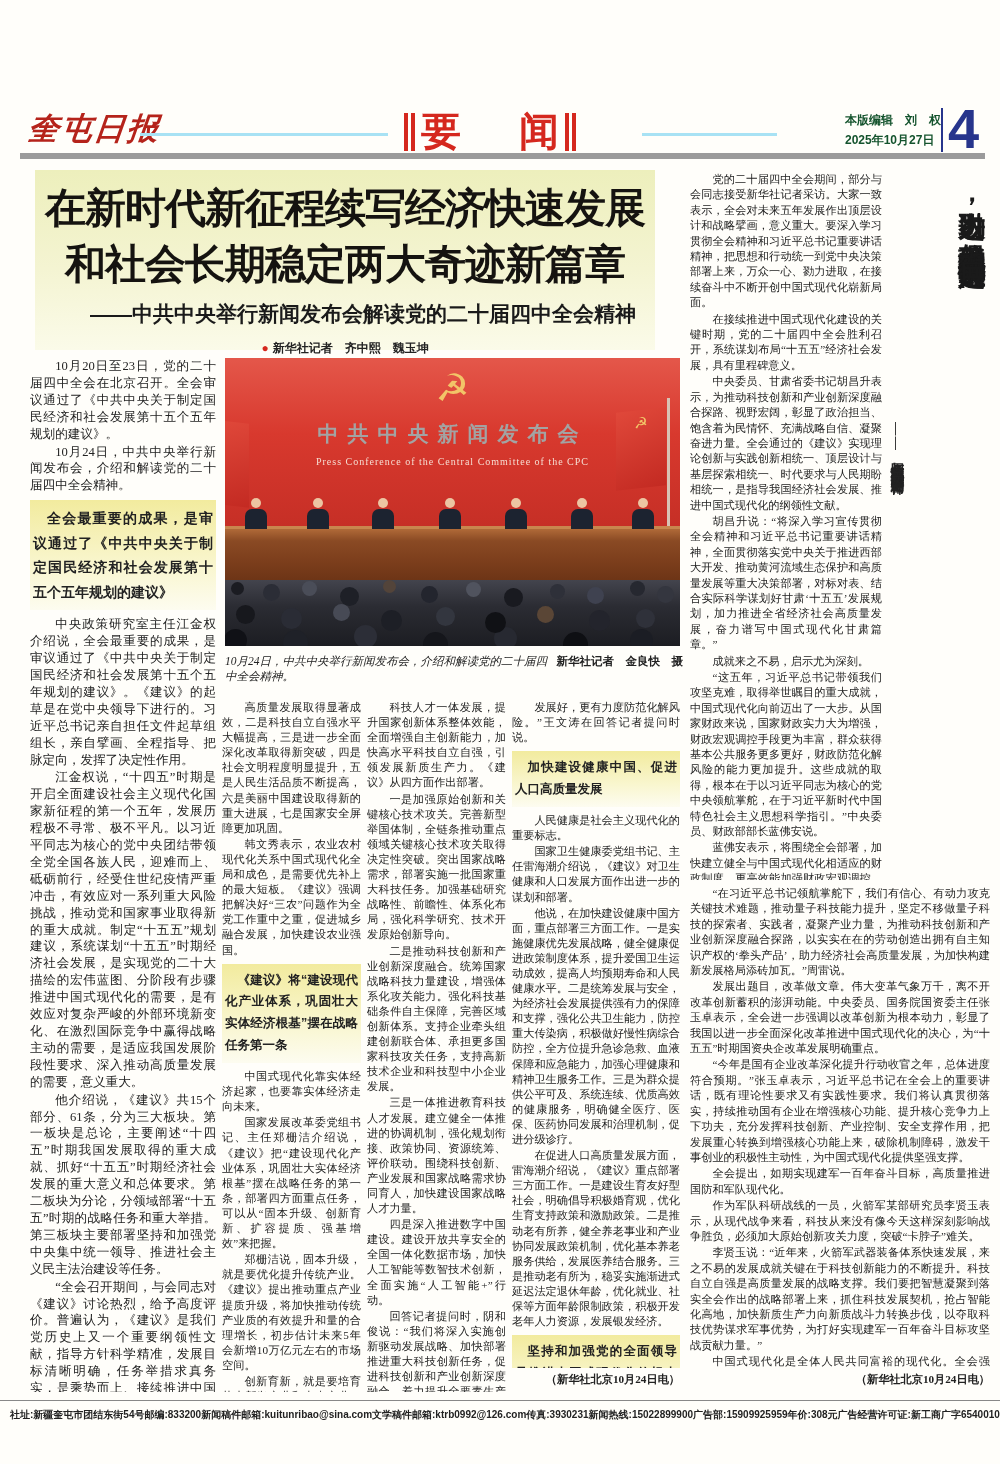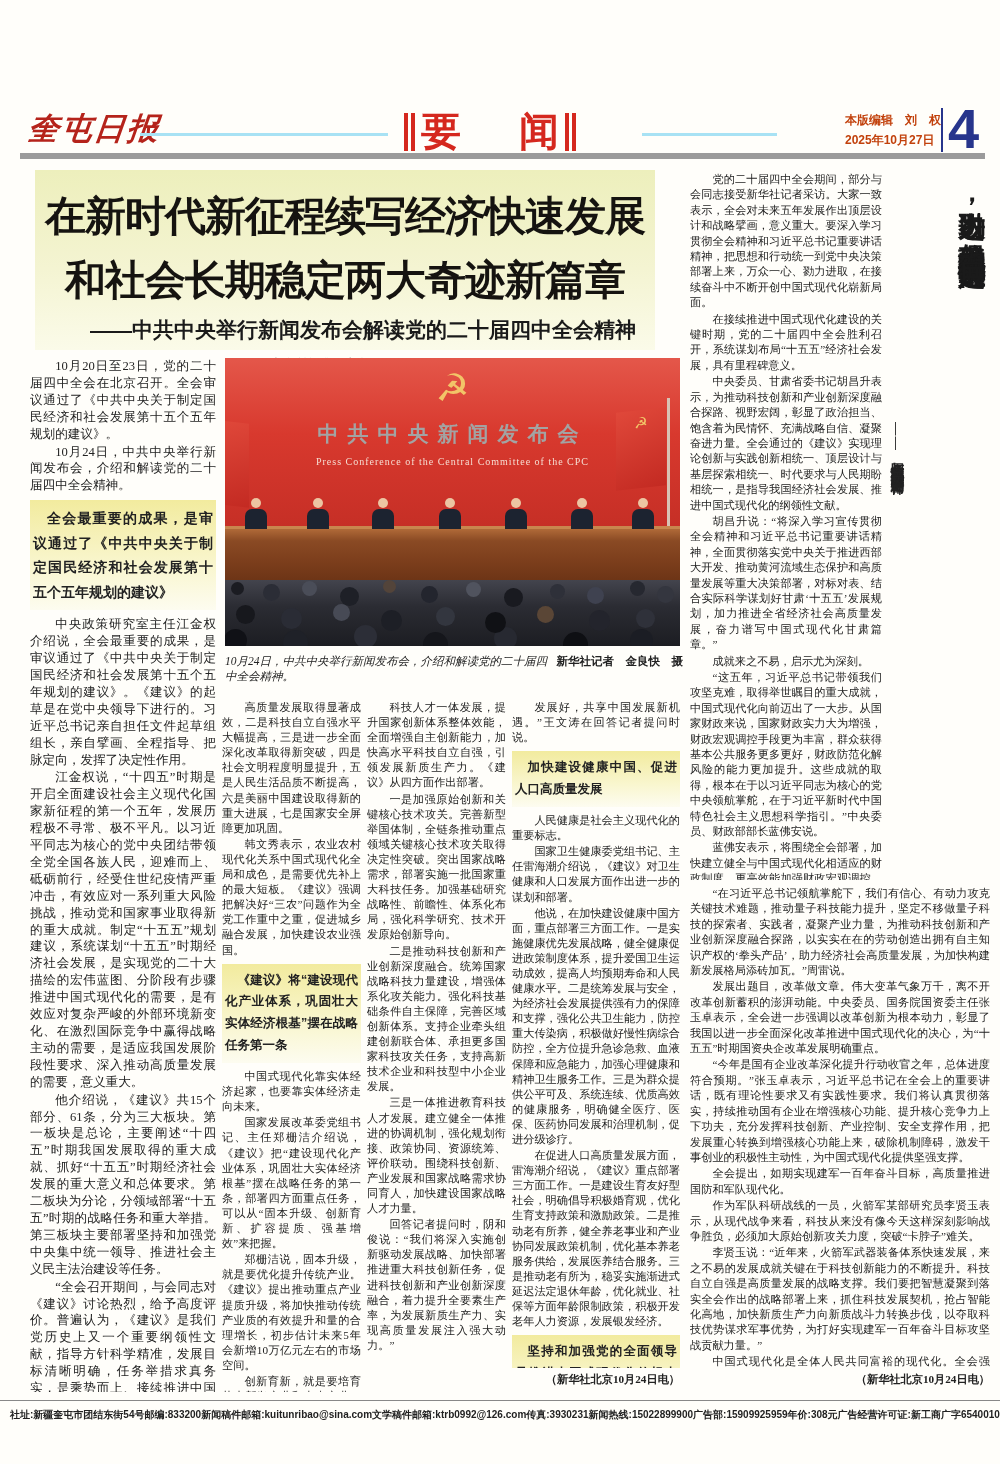--- a/index.html
+++ b/index.html
@@ -12,30 +12,30 @@
   #logo{left:28px;top:108px;font-size:31px;font-weight:700;font-style:italic;color:#b5231b;
         font-family:"Liberation Serif",serif;letter-spacing:2px;transform:skewX(-6deg);}
   .cyan-line{height:3px;background:#a8e2f4;}
   #cyan1{left:140px;top:133px;width:248px;}
   #cyan2{left:642px;top:133px;width:135px;}
   #section-title{left:398px;top:104px;display:flex;align-items:center;color:#d5281e;
         font-family:"Liberation Sans",sans-serif;font-weight:900;font-size:40px;}
   .rbars{display:inline-flex;gap:3px;margin:0 6px;}
   .rbars i{display:block;width:4px;height:38px;background:#d5281e;}
   #section-title .gap{display:inline-block;width:58px;}
-  #edit-block{left:845px;top:110px;font-family:"Liberation Sans",sans-serif;font-size:12px;font-weight:700;color:#c2410c;line-height:20px;}
+  #edit-block{left:845px;top:110px;font-family:"Liberation Sans",sans-serif;font-size:12px;font-weight:700;color:#14532d;line-height:20px;}
   #vblue{left:941px;top:108px;width:2px;height:44px;background:#27358c;}
   #pagenum{left:948px;top:96px;font-family:"Liberation Sans",sans-serif;font-size:56px;font-weight:700;color:#27358c;}
   #gray-bar{left:20px;top:153px;width:965px;height:6px;background:#9b9b9b;}
 
   
   #headline-box{left:35px;top:170px;width:620px;height:180px;text-align:center;
         background:linear-gradient(180deg,#edefbc 0%,#f4f4d2 55%,#fbfbe9 100%);}
   .hl{font-family:"Liberation Sans","DejaVu Sans",sans-serif;font-weight:900;font-size:41px;
-      letter-spacing:-1px;color:#151310;line-height:56px;margin:8px;}
+      letter-spacing:-1px;color:#151310;line-height:56px;margin:0;}
   #hl1{padding-top:10px;}
   #subtitle{font-family:"Liberation Sans",sans-serif;font-weight:700;font-size:21px;color:#1a1a1a;margin-top:8px;padding-left:36px;}
   #byline{font-size:12px;font-weight:700;margin-top:12px;font-family:"Liberation Sans",sans-serif;}
   #byline .dot{color:#d5281e;margin-right:4px;}
 
   
   #photo{left:225px;top:358px;width:455px;height:288px;overflow:hidden;background:#2c2d34;}
   #backdrop{position:absolute;left:0;top:0;width:100%;height:168px;
         background:linear-gradient(180deg,#e4574a 0%,#d8392e 45%,#c62f26 100%);}
   #emblem{position:absolute;left:0;top:10px;width:100%;text-align:center;color:#f2c468;font-size:38px;line-height:40px;}
@@ -199,24 +199,25 @@
       <p class="blk p">中国式现代化靠实体经济起家，也要靠实体经济走向未来。</p>
       <p class="blk p">国家发展改革委党组书记、主任郑栅洁介绍说，《建议》把“建设现代化产业体系，巩固壮大实体经济根基”摆在战略任务的第一条，部署四方面重点任务，可以从“固本升级、创新育新、扩容提质、强基增效”来把握。</p>
       <p class="blk p">郑栅洁说，固本升级，就是要优化提升传统产业。《建议》提出推动重点产业提质升级，将加快推动传统产业质的有效提升和量的合理增长，初步估计未来5年会新增10万亿元左右的市场空间。</p>
       <p class="blk p">创新育新，就是要培育壮大新兴产业和未来产业。《建议》提出加快新能源、新材料、航空航天、低空经济等战略性新兴产业集群发展；推动量子科技、生物制造、氢能和核聚变能、脑机接口、具身智能、第六代移动通信等成为新的经济增长点。</p>
     </div>
   <div class="abs col" id="col3">
       <p class="blk p">科技人才一体发展，提升国家创新体系整体效能，全面增强自主创新能力，加快高水平科技自立自强，引领发展新质生产力。《建议》从四方面作出部署。</p>
       <p class="blk p">一是加强原始创新和关键核心技术攻关。完善新型举国体制，全链条推动重点领域关键核心技术攻关取得决定性突破。突出国家战略需求，部署实施一批国家重大科技任务。加强基础研究战略性、前瞻性、体系化布局，强化科学研究、技术开发原始创新导向。</p>
       <p class="blk p">二是推动科技创新和产业创新深度融合。统筹国家战略科技力量建设，增强体系化攻关能力。强化科技基础条件自主保障，完善区域创新体系。支持企业牵头组建创新联合体、承担更多国家科技攻关任务，支持高新技术企业和科技型中小企业发展。</p>
       <p class="blk p">三是一体推进教育科技人才发展。建立健全一体推进的协调机制，强化规划衔接、政策协同、资源统筹、评价联动。围绕科技创新、产业发展和国家战略需求协同育人，加快建设国家战略人才力量。</p>
+      <p class="blk p">四是深入推进数字中国建设。建设开放共享安全的全国一体化数据市场，加快人工智能等数智技术创新，全面实施“人工智能+”行动。</p>
       <p class="blk p">回答记者提问时，阴和俊说：“我们将深入实施创新驱动发展战略、加快部署推进重大科技创新任务，促进科技创新和产业创新深度融合，着力提升全要素生产率，为发展新质生产力、实现高质量发展注入强大动力。”</p>
     </div>
   <div class="abs col" id="col4">
-      <p class="blk p">发展好，共享中国发展新机遇。”王文涛在回答记者提问时说。</p>
+      <p class="blk p">发展好，更有力度防范化解风险。”王文涛在回答记者提问时说。</p>
       <p class="blk subhead">加快建设健康中国、促进人口高质量发展</p>
       <p class="blk p">人民健康是社会主义现代化的重要标志。</p>
       <p class="blk p">国家卫生健康委党组书记、主任雷海潮介绍说，《建议》对卫生健康和人口发展方面作出进一步的谋划和部署。</p>
       <p class="blk p">他说，在加快建设健康中国方面，重点部署三方面工作。一是实施健康优先发展战略，健全健康促进政策制度体系，提升爱国卫生运动成效，提高人均预期寿命和人民健康水平。二是统筹发展与安全，为经济社会发展提供强有力的保障和支撑，强化公共卫生能力，防控重大传染病，积极做好慢性病综合防控，全方位提升急诊急救、血液保障和应急能力，加强心理健康和精神卫生服务工作。三是为群众提供公平可及、系统连续、优质高效的健康服务，明确健全医疗、医保、医药协同发展和治理机制，促进分级诊疗。</p>
       <p class="blk p">在促进人口高质量发展方面，雷海潮介绍说，《建议》重点部署三方面工作。一是建设生育友好型社会，明确倡导积极婚育观，优化生育支持政策和激励政策。二是推动老有所养，健全养老事业和产业协同发展政策机制，优化基本养老服务供给，发展医养结合服务。三是推动老有所为，稳妥实施渐进式延迟法定退休年龄，优化就业、社保等方面年龄限制政策，积极开发老年人力资源，发展银发经济。</p>
       <p class="blk subhead">坚持和加强党的全面领导是推进中国式现代化的根本保证</p>
     </div>
   <div class="abs blk ending" id="main-ending">（新华社北京10月24日电）</div>
 
   <div class="abs col" id="side-top">

